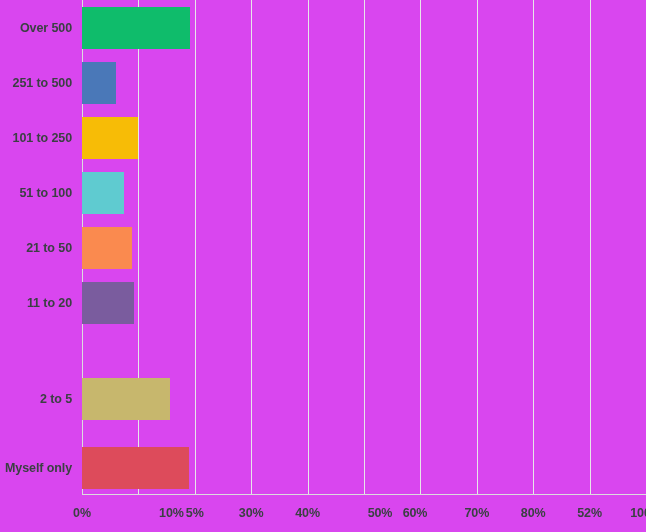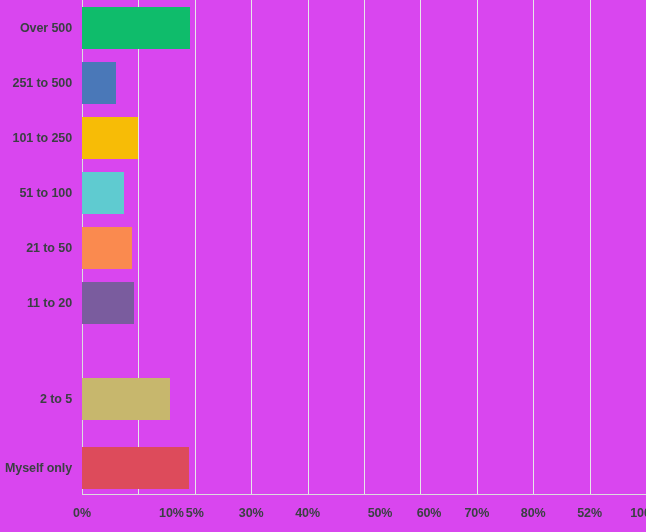--- a/index.html
+++ b/index.html
@@ -180,20 +180,20 @@
       </div>
     </div>
 
   <div class="xticks" id="xticks">
       <div class="xtick" style="left: 0px;">0%</div>
       <div class="xtick" style="left: 56.4px; margin-left: 33px;">10%</div>
       <div class="xtick" style="left: 112.8px;">5%</div>
       <div class="xtick" style="left: 169.2px;">30%</div>
       <div class="xtick" style="left: 225.6px;">40%</div>
       <div class="xtick" style="left: 282px; margin-left: 16px;">50%</div>
-      <div class="xtick" style="left: 347px;">60%</div>
+      <div class="xtick" style="left: 333px;">60%</div>
       <div class="xtick" style="left: 394.8px;">70%</div>
       <div class="xtick" style="left: 451.2px;">80%</div>
       <div class="xtick" style="left: 507.6px;">52%</div>
       <div class="xtick" style="left: 564px;">100%</div>
     </div>
 
 </div>
 
 </body></html>

